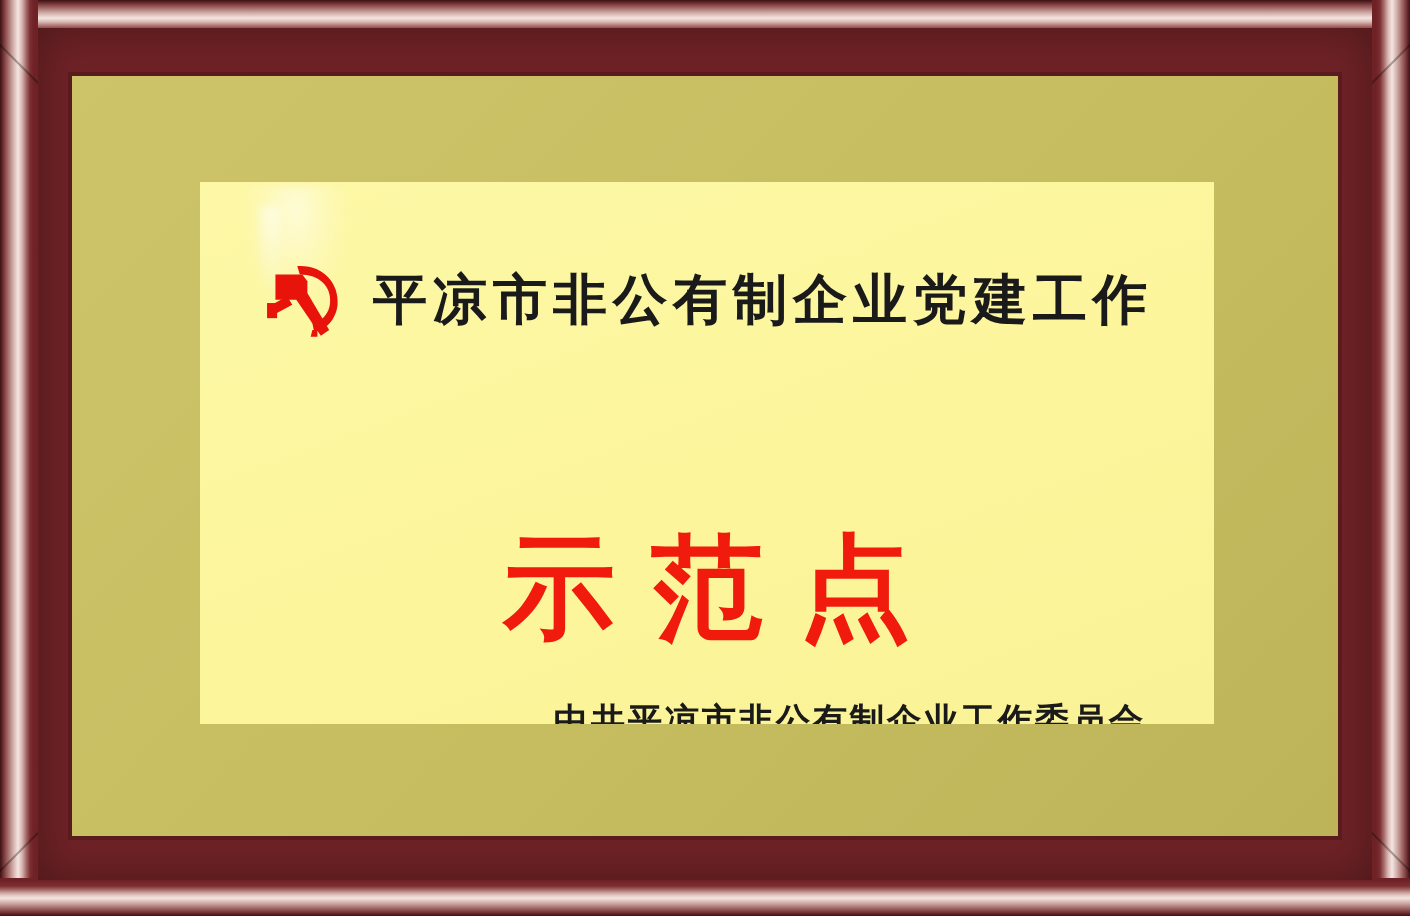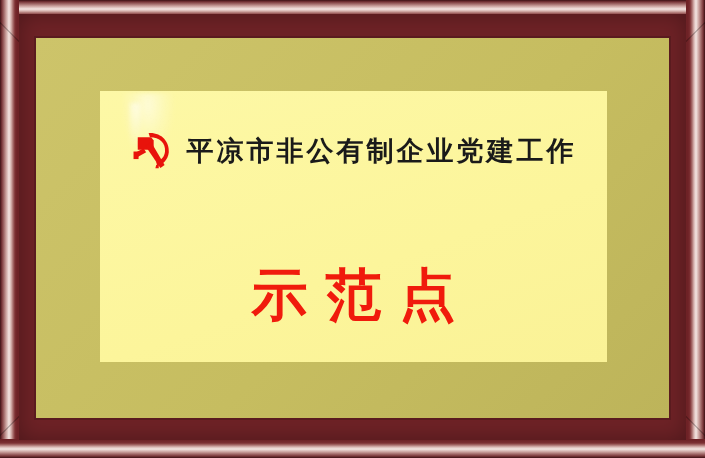--- a/index.html
+++ b/index.html
@@ -212,16 +212,17 @@
           <path d="M34 42 L48 34 L80 88 L70 95 Z" fill="#e8130b"></path>
 
           <path d="M8 60 L30 48 L36 58 L14 70 Z" fill="#e8130b"></path>
           <path d="M6 56 L18 56 L18 74 L6 74 Z" fill="#e8130b"></path>
         </svg>
         <div class="title-text">平凉市非公有制企业党建工作</div>
       </div>
 
       <div class="headline">示范点</div>
 
+      <div class="issuer">中共平凉市非公有制企业工作委员会</div>
 
     </div>
   </div>
 </div>
 
 </body></html>

